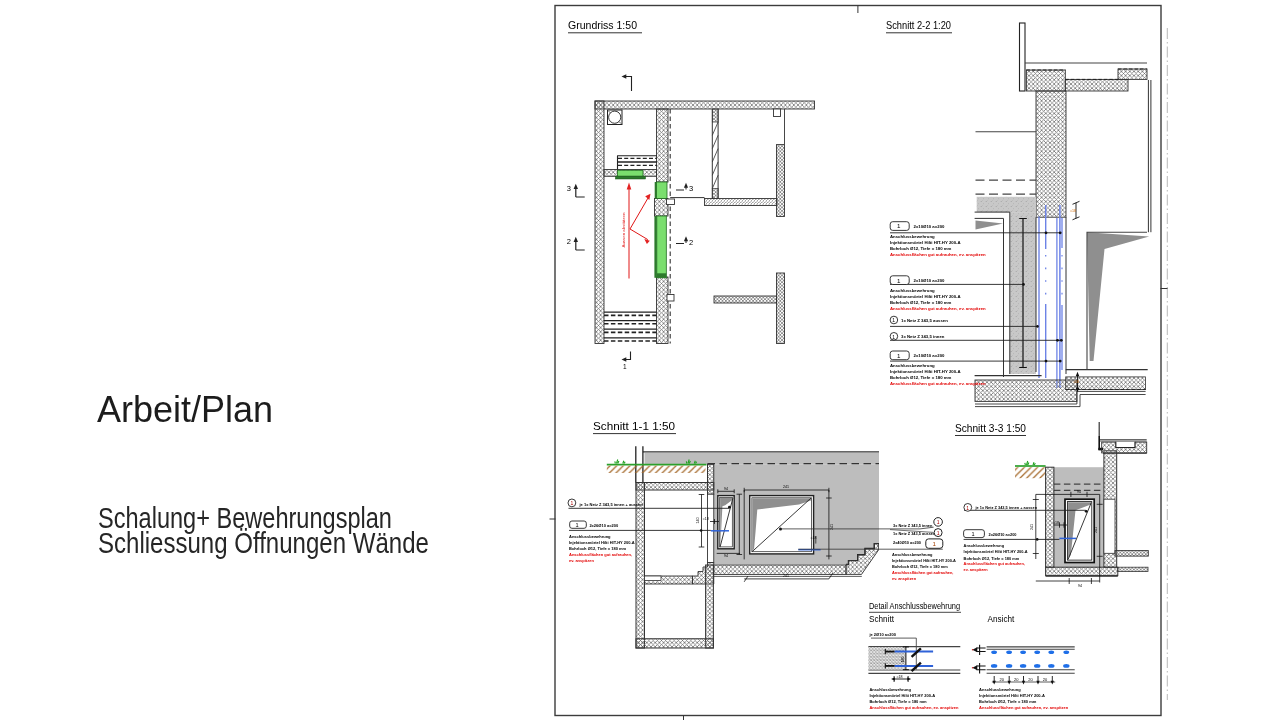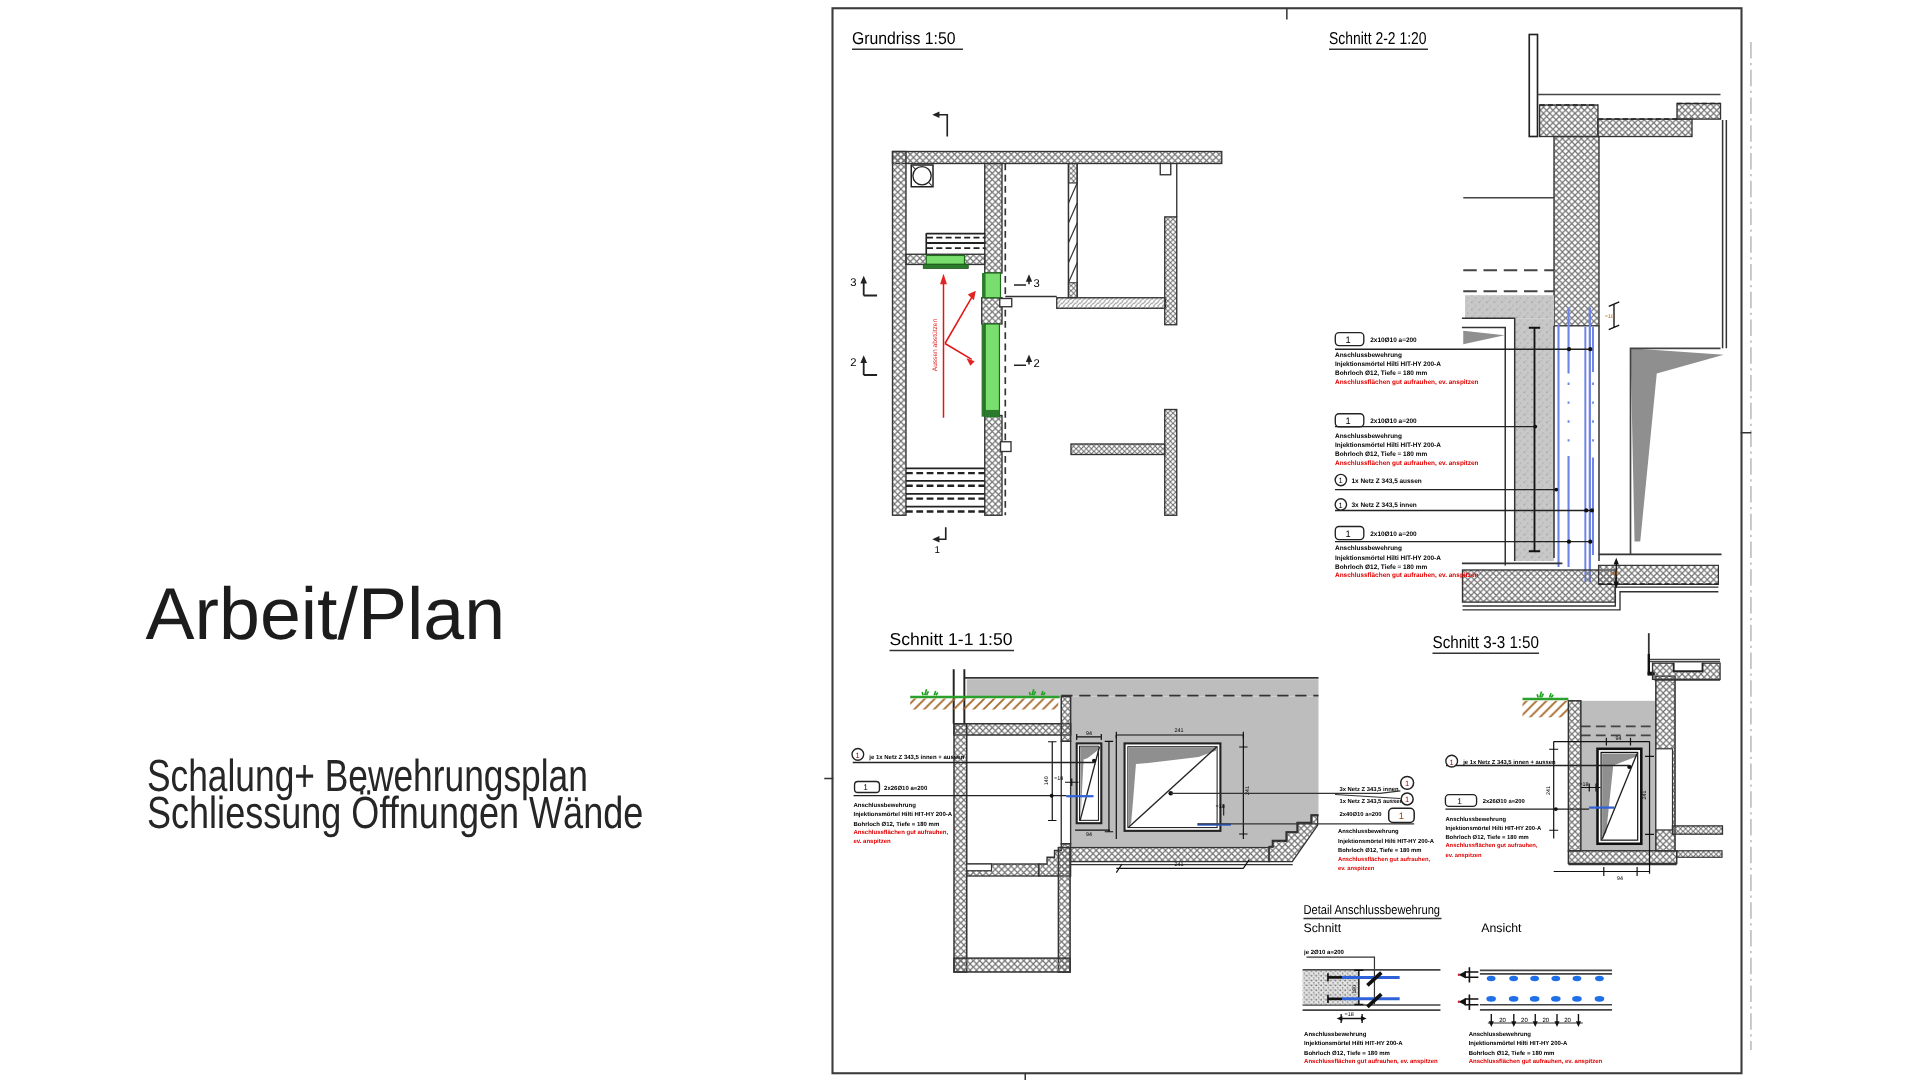--- a/index.html
+++ b/index.html
@@ -1,17 +1,17 @@
 <!DOCTYPE html>
 <html><head>
 <meta charset="utf-8">
 <style>
   html,body{margin:0;padding:0;background:#fff;width:1280px;height:720px;overflow:hidden;}
   body{font-family:"Liberation Sans", sans-serif;position:relative;}
-  .title{position:absolute;left:97px;top:383px;font-size:49px;line-height:54px;color:#1c1c1c;}
+  .title{position:absolute;left:97px;top:383px;font-size:36px;line-height:54px;color:#1c1c1c;}
   .sub1{position:absolute;left:98px;top:506px;font-size:30px;line-height:24.6px;color:#262626;transform:scaleX(0.785);transform-origin:0 0;white-space:nowrap;}
   .sub2{position:absolute;left:98px;top:531px;font-size:30px;line-height:24.6px;color:#262626;transform:scaleX(0.801);transform-origin:0 0;white-space:nowrap;}
   svg{position:absolute;left:0;top:0;}
   text{font-family:"Liberation Sans", sans-serif;}
 </style>
 </head>
 <body>
 
 <div class="title">Arbeit/Plan</div>
 

